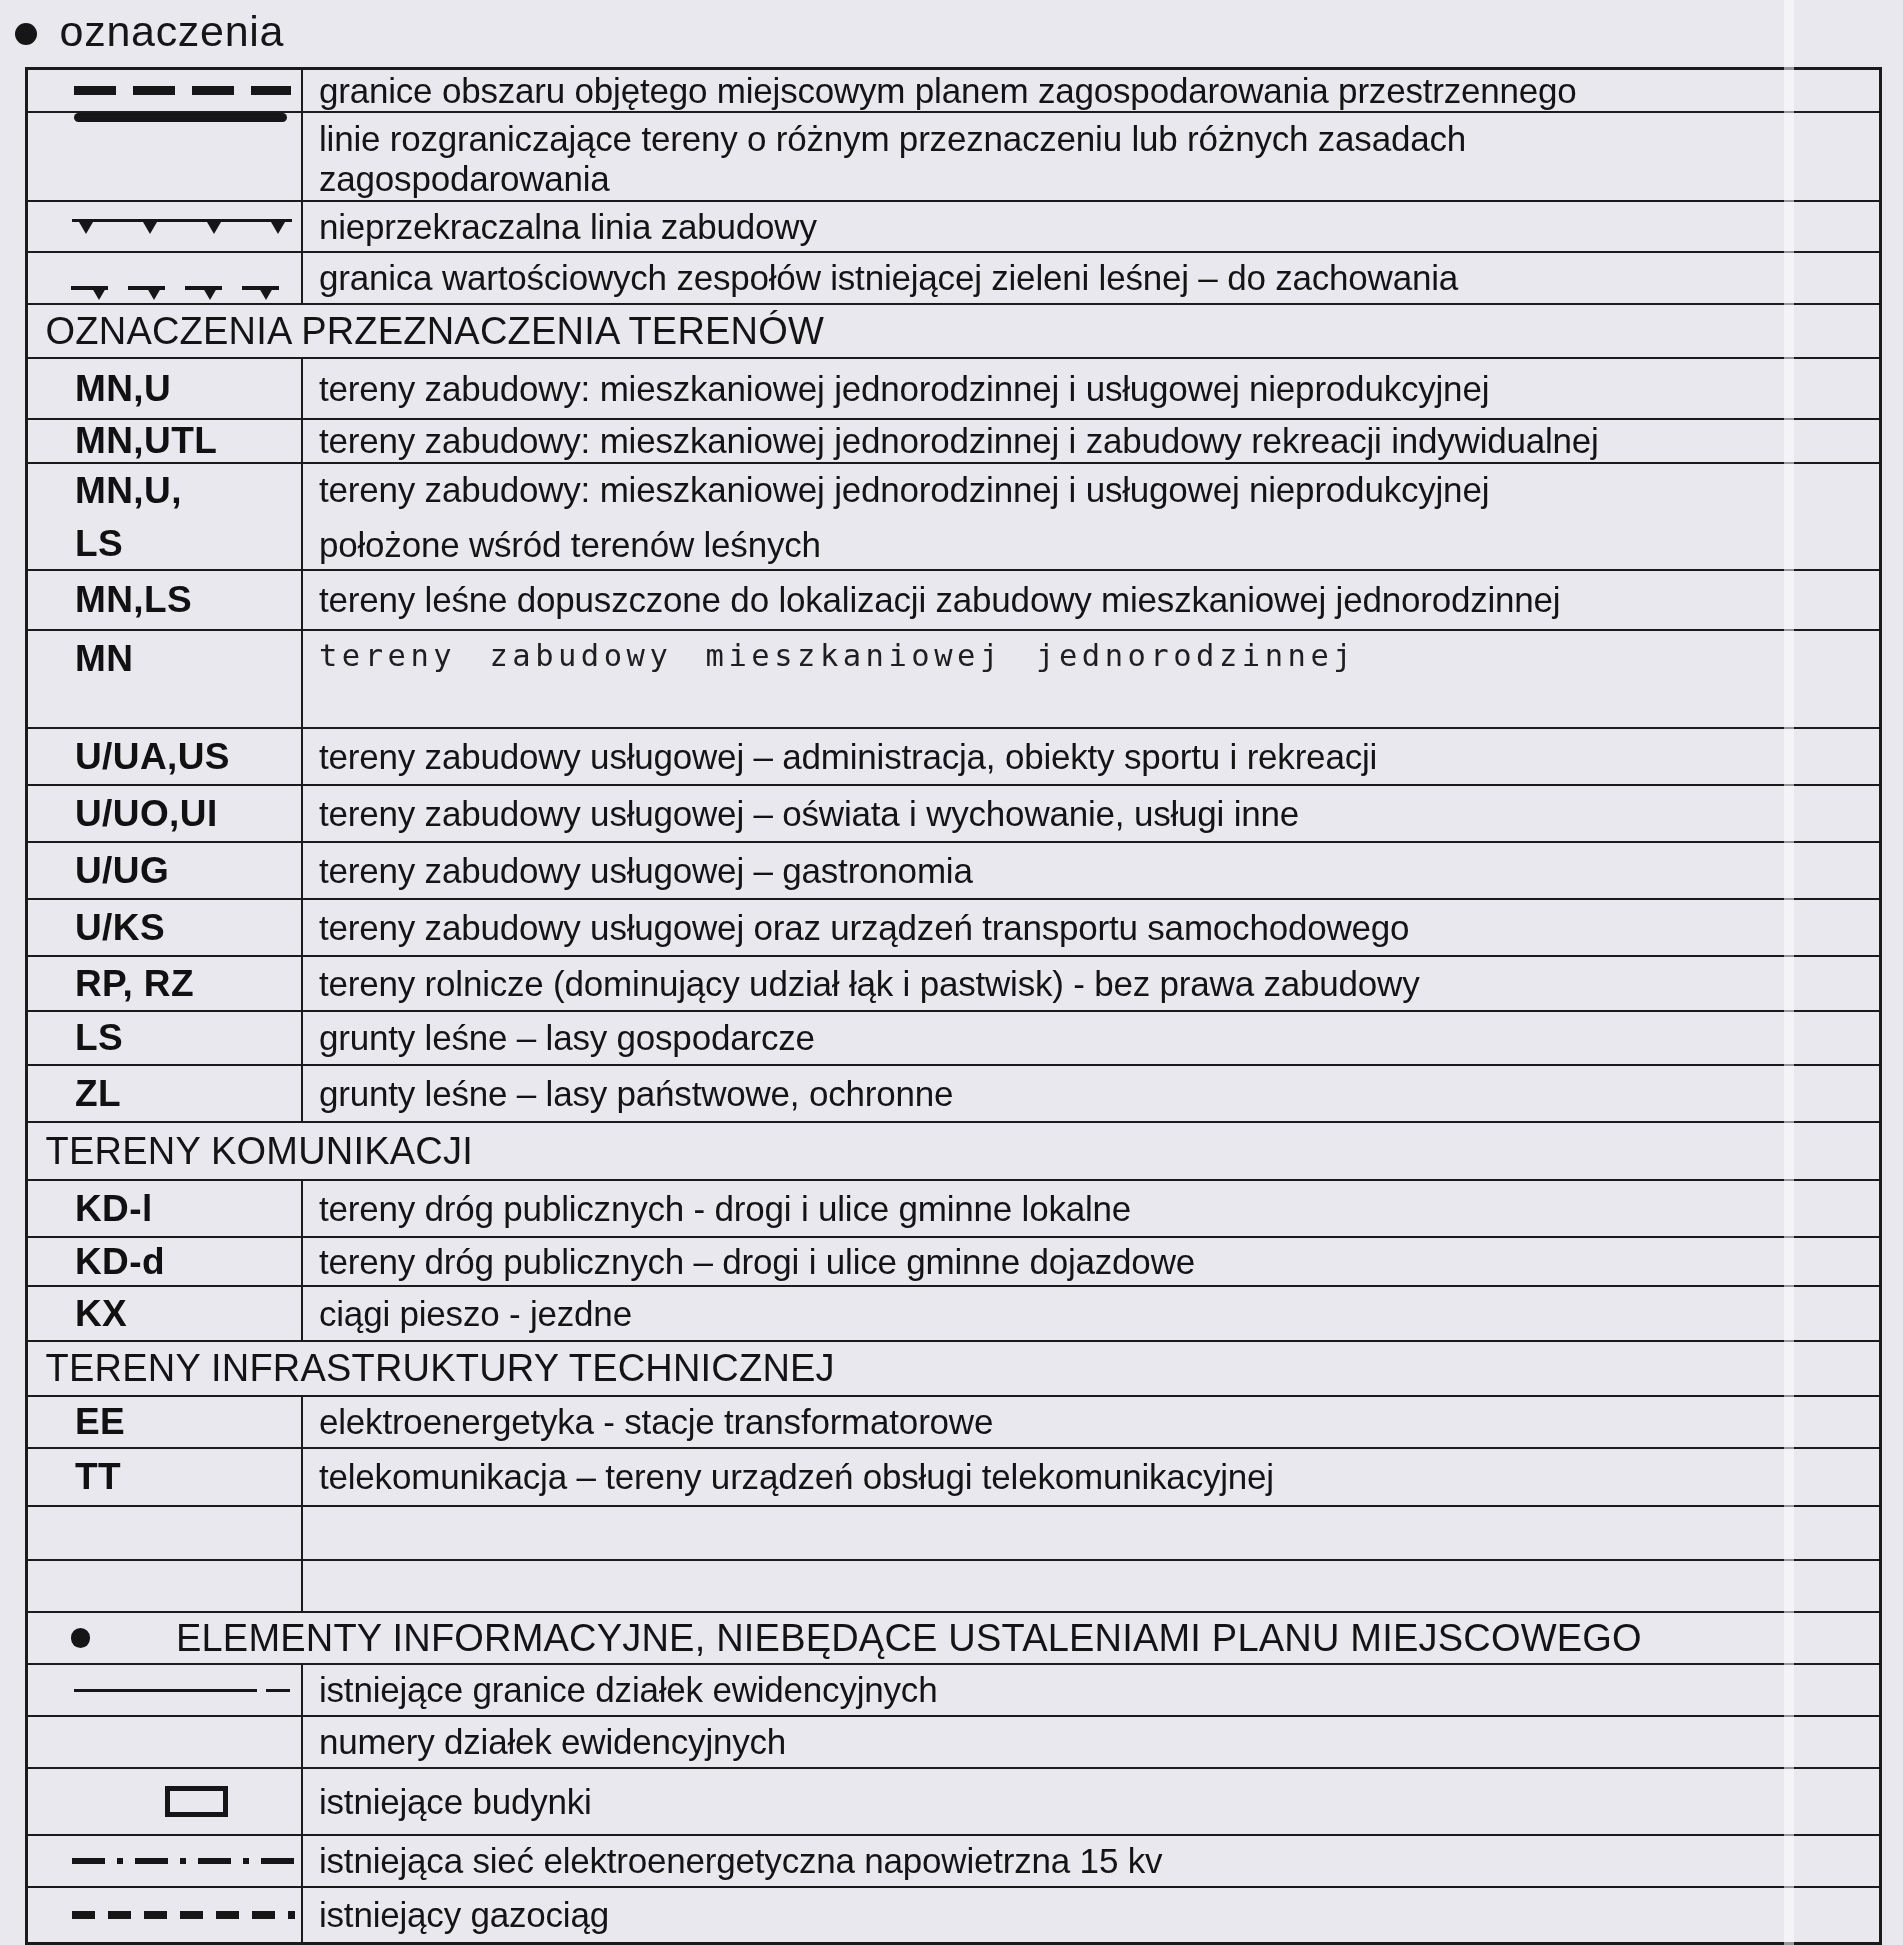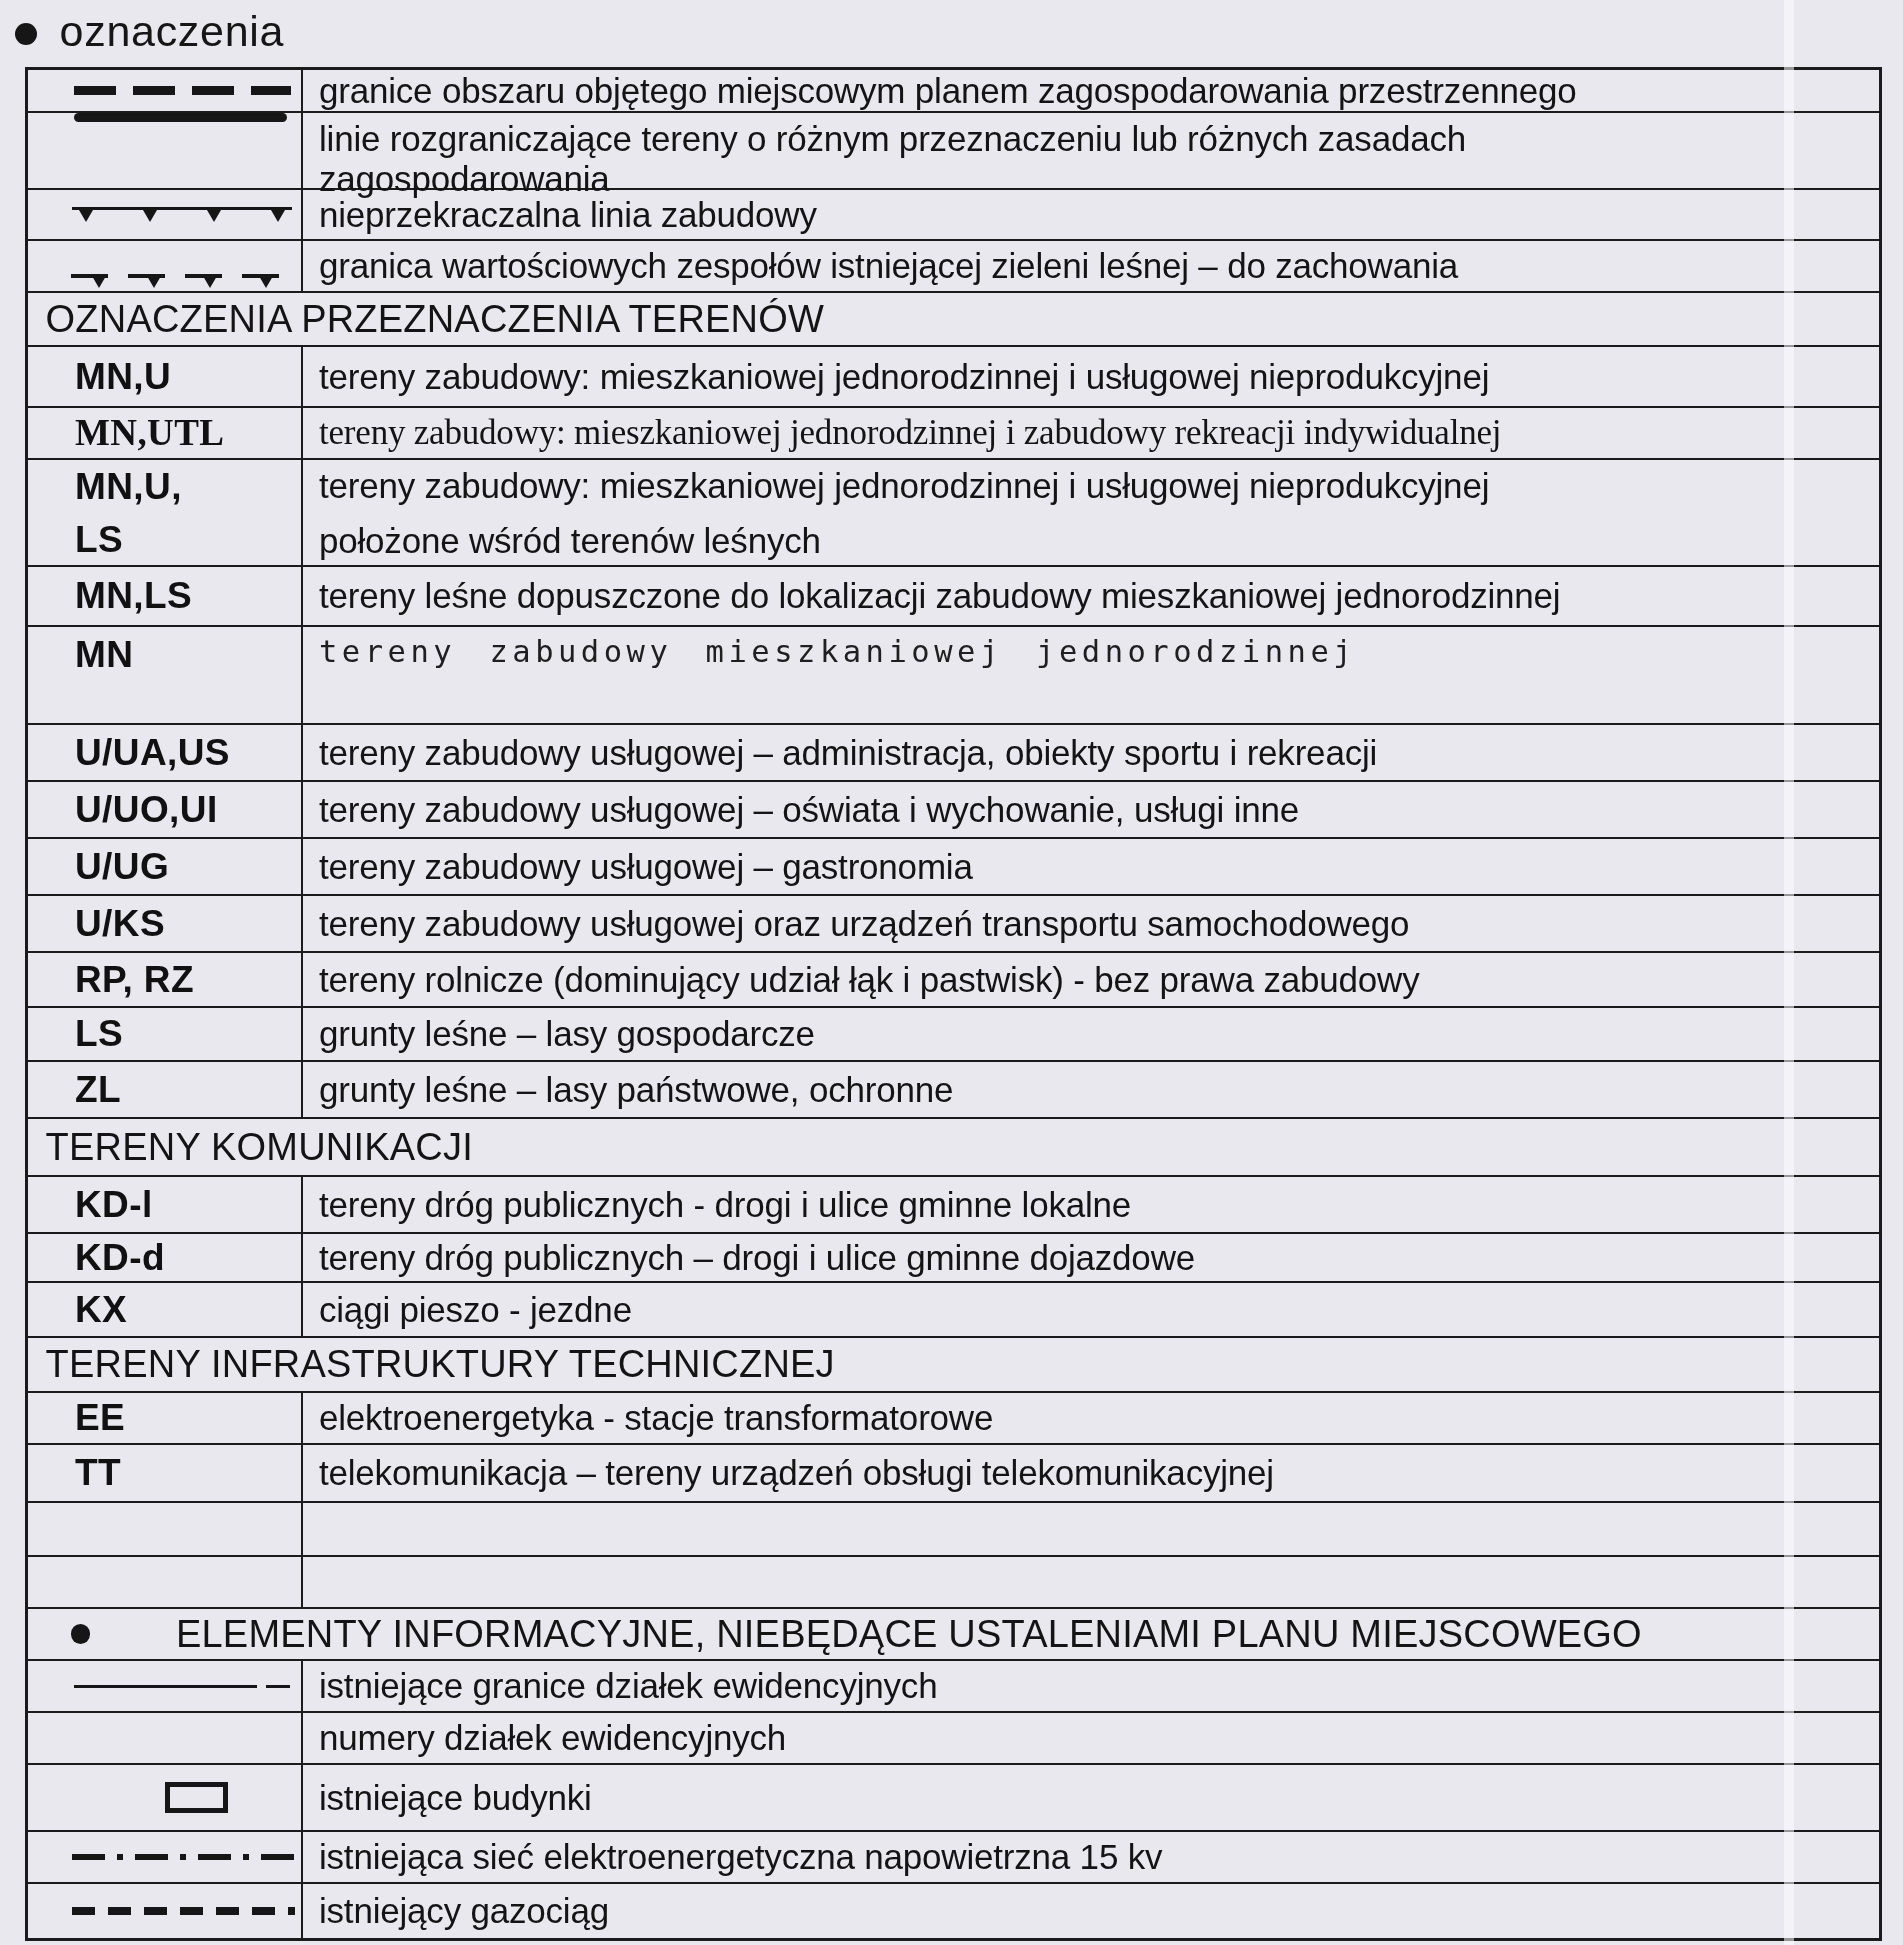--- a/index.html
+++ b/index.html
@@ -84,21 +84,21 @@
 
 <div class="legend-table" id="legend-table">
     <div class="row legend" style="height: 43px;">
       <div class="symbol-cell">
         <div class="sym sym-dashbold"></div>
       </div>
       <div class="desc-cell">
         <div class="line">granice obszaru objętego miejscowym planem zagospodarowania przestrzennego</div>
       </div>
     </div>
-    <div class="row legend two-line" style="height: 77px;">
+    <div class="row legend two-line" style="height: 89px;">
       <div class="symbol-cell">
         <div class="sym sym-solidbold"></div>
       </div>
       <div class="desc-cell">
         <div class="line">linie rozgraniczające tereny o różnym przeznaczeniu lub różnych zasadach</div>
         <div class="line">zagospodarowania</div>
       </div>
     </div>
     <div class="row legend" style="height: 51px;">
       <div class="symbol-cell">
@@ -140,21 +140,21 @@
     <div class="row legend" style="height: 61px;">
       <div class="symbol-cell">
         <div class="code-block">
           <div>MN,U</div>
         </div>
       </div>
       <div class="desc-cell">
         <div class="line">tereny zabudowy: mieszkaniowej jednorodzinnej i usługowej nieprodukcyjnej</div>
       </div>
     </div>
-    <div class="row legend" style="height: 52px; font-family: Liberation Serif, serif;">
+    <div class="row legend" style="height: 44px;">
       <div class="symbol-cell">
         <div class="code-block">
           <div>MN,UTL</div>
         </div>
       </div>
       <div class="desc-cell">
         <div class="line">tereny zabudowy: mieszkaniowej jednorodzinnej i zabudowy rekreacji indywidualnej</div>
       </div>
     </div>
     <div class="row legend two-line" style="height: 107px;">

